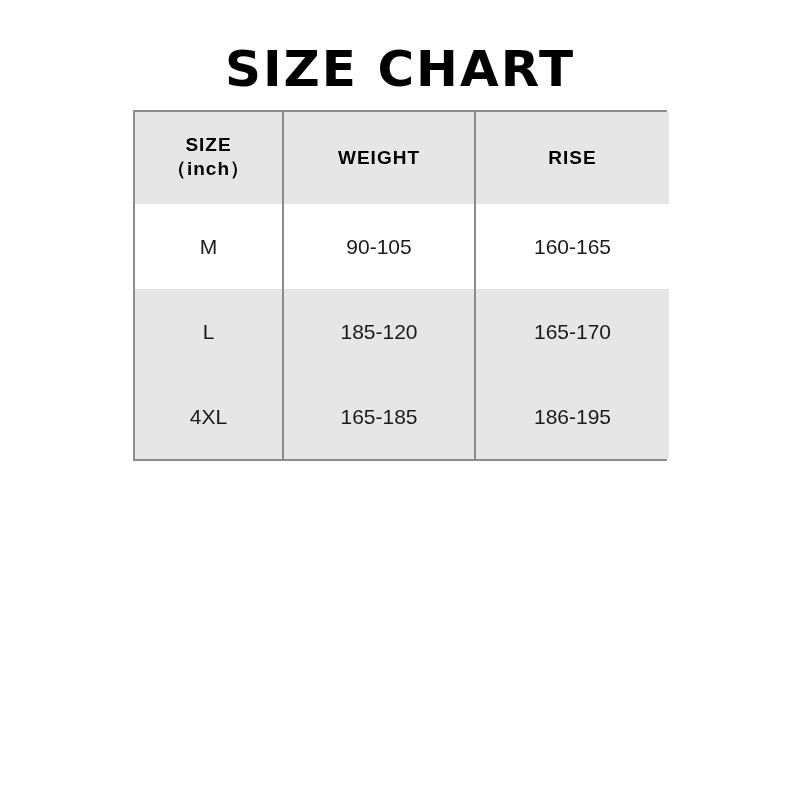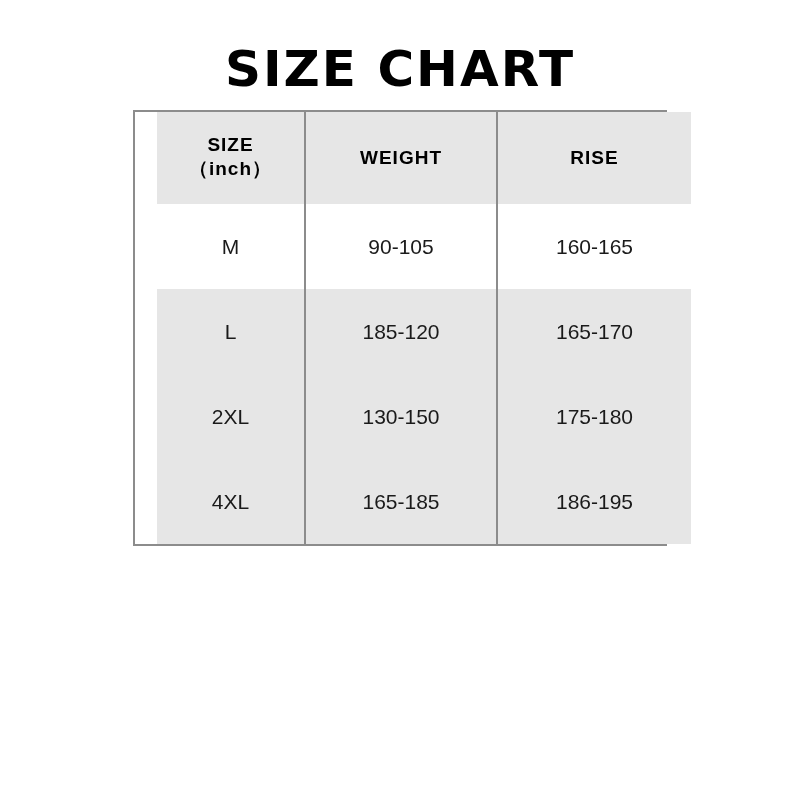--- a/index.html
+++ b/index.html
@@ -33,21 +33,20 @@
     color: #000000;
     font-family: "DejaVu Sans", sans-serif;
   }
   .table-wrap {
     position: absolute;
     top: 110px;
     left: 133px;
     width: 534px;
     border: 2px solid #8c8c8c;
     box-sizing: border-box;
-    padding-left: 22px;
   }
   table.size-table {
     border-collapse: collapse;
     width: 100%;
     table-layout: fixed;
   }
   table.size-table th,
   table.size-table td {
     border-left: 2px solid #0369a1;
     border-right: 2px solid #8c8c8c;
@@ -121,25 +120,20 @@
           <td>M</td>
           <td>90-105</td>
           <td>160-165</td>
         </tr>
         <tr class="shaded">
           <td>L</td>
           <td>185-120</td>
           <td>165-170</td>
         </tr>
         <tr class="shaded">
-          <td>2XL</td>
-          <td>130-150</td>
-          <td>175-180</td>
-        </tr>
-        <tr class="shaded">
           <td>4XL</td>
           <td>165-185</td>
           <td>186-195</td>
         </tr>
       </tbody>
     </table>
   </div>
 
 </div>
 

